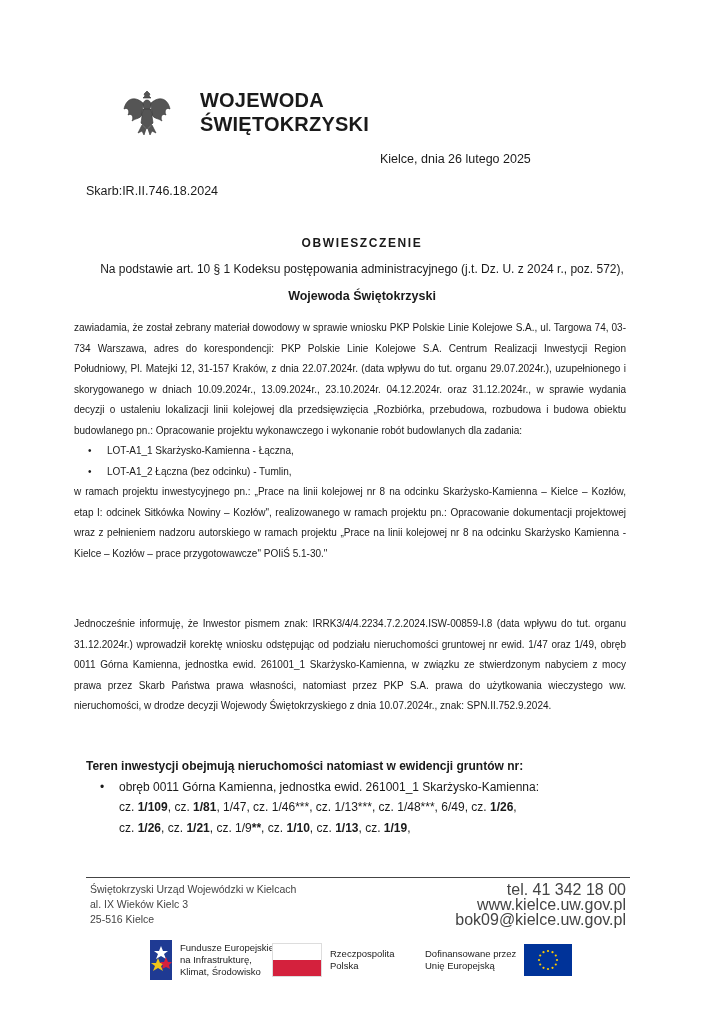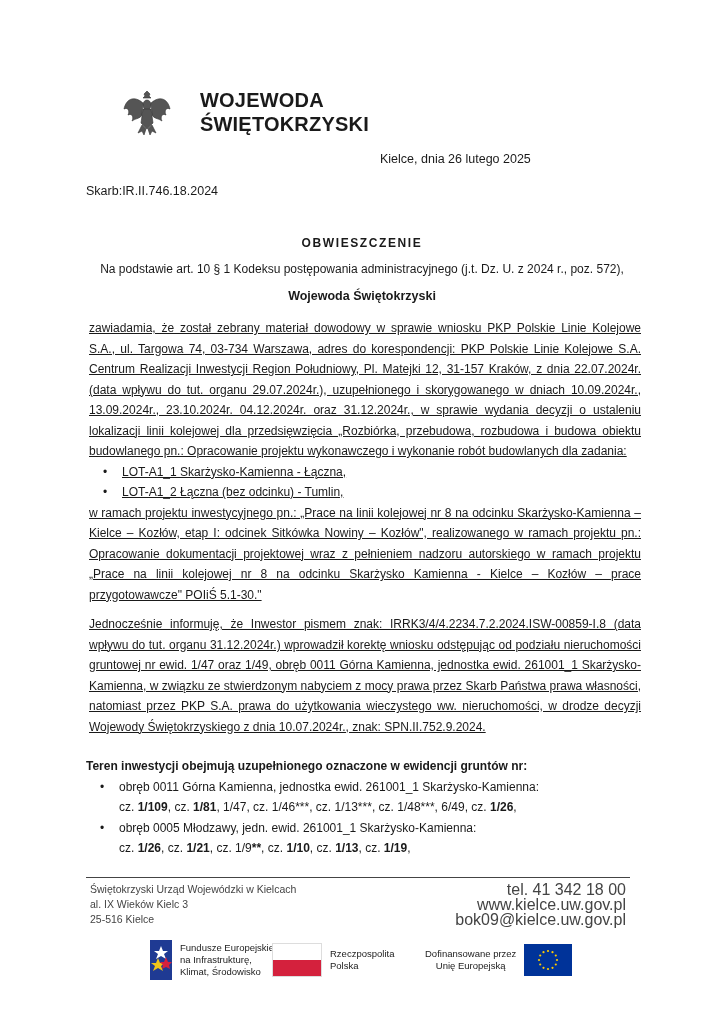--- a/index.html
+++ b/index.html
@@ -6,21 +6,21 @@
   body { width:724px; height:1024px; position:relative; overflow:hidden;
          font-family:"Liberation Sans", sans-serif; color:#1a1a1a; }
   .abs { position:absolute; }
   .eagle { left:120px; top:85px; width:54px; height:54px; }
   .header-title { left:200px; top:88px; font-weight:bold; font-size:20px; line-height:24px; letter-spacing:0.2px; }
   .date { left:380px; top:152px; font-size:12.5px; }
   .znak { left:86px; top:184px; font-size:12.5px; }
   .obw { left:0; width:724px; top:236px; text-align:center; font-weight:bold; font-size:12px; letter-spacing:1.6px; }
   .legal { left:0; width:724px; top:262px; text-align:center; font-size:12px; }
   .woj { left:0; width:724px; top:289px; text-align:center; font-weight:bold; font-size:12.5px; }
-  .body-text { left:89px; width:552px; font-size:12px; line-height:20.5px; text-align:justify;text-decoration:underline; }
+  .body-text { left:74px; width:552px; font-size:10px; line-height:20.5px; text-align:justify; }
   .p1 { top:318px; }
   .p1 p, .p2 p { margin:0; text-align:justify; text-align-last:auto; }
   ul.bul { margin:0; padding:0; list-style:none; }
   ul.bul li { position:relative; padding-left:33px; }
   ul.bul li::before { content:"•"; position:absolute; left:14px; top:0; }
   .p2 { top:614px; }
   .teren { left:86px; width:560px; top:756px; font-size:12px; line-height:20.5px; }
   .teren .hdr { font-weight:bold; }
   .teren .parcels { padding-left:33px; }
   b { font-weight:bold; }
@@ -71,32 +71,27 @@
     <li>LOT-A1_2 Łączna (bez odcinku) - Tumlin,</li>
   </ul>
   <p>w ramach projektu inwestycyjnego pn.: „Prace na linii kolejowej nr 8 na odcinku Skarżysko-Kamienna – Kielce – Kozłów, etap I: odcinek Sitkówka Nowiny – Kozłów", realizowanego w ramach projektu pn.: Opracowanie dokumentacji projektowej wraz z pełnieniem nadzoru autorskiego w ramach projektu „Prace na linii kolejowej nr 8 na odcinku Skarżysko Kamienna  - Kielce – Kozłów – prace przygotowawcze" POIiŚ 5.1-30."</p>
 </div>
 
 <div class="abs body-text p2">
   <p>Jednocześnie informuję, że Inwestor pismem znak: IRRK3/4/4.2234.7.2.2024.ISW-00859-I.8 (data wpływu do tut. organu 31.12.2024r.) wprowadził korektę wniosku odstępując od podziału nieruchomości gruntowej nr ewid. 1/47 oraz 1/49, obręb 0011 Górna Kamienna, jednostka ewid. 261001_1 Skarżysko-Kamienna, w związku ze stwierdzonym nabyciem z mocy prawa przez Skarb Państwa prawa własności, natomiast przez PKP S.A. prawa do użytkowania wieczystego ww. nieruchomości, w drodze decyzji Wojewody Świętokrzyskiego z dnia 10.07.2024r., znak: SPN.II.752.9.2024.</p>
 </div>
 
 <div class="abs teren">
-  <div class="hdr">Teren inwestycji obejmują uzupełnionego oznaczone w ewidencji gruntów nr:</div>
+  <div class="hdr">Teren inwestycji obejmują nieruchomości natomiast w ewidencji gruntów nr:</div>
   <ul class="bul">
     <li>
       <div>obręb 0011 Górna Kamienna, jednostka ewid. 261001_1 Skarżysko-Kamienna:</div>
     </li>
   </ul>
   <div class="parcels"><span>cz. <b>1/109</b>, </span><span>cz. <b>1/81</b>, </span><span><span>1/47</span>, </span><span>cz. <span>1/46***</span>, </span><span>cz. <span>1/13***</span>, </span><span>cz. <span>1/48***</span>, </span><span><span>6/49</span>, </span><span>cz. <b>1/26</b>, </span></div>
-  <ul class="bul">
-    <li>
-      <div>obręb 0005 Młodzawy, jedn. ewid. 261001_1 Skarżysko-Kamienna:</div>
-    </li>
-  </ul>
   <div class="parcels"><span>cz. <b>1/26</b>, </span><span>cz. <b>1/21</b>, </span><span>cz. <span>1/9</span><b>**</b>, </span><span>cz. <b>1/10</b>, </span><span>cz. <b>1/13</b>, </span><span>cz. <b>1/19</b>, </span></div>
 </div>
 
 <div class="abs footer-line"></div>
 <div class="abs foot-left">
   <div>Świętokrzyski Urząd Wojewódzki w Kielcach</div>
   <div>al. IX Wieków Kielc 3</div>
   <div>25-516 Kielce</div>
 </div>
 <div class="abs foot-right">
@@ -122,21 +117,21 @@
   <div class="pl-flag">
       <div class="w"></div>
       <div class="r"></div>
     </div>
   <div class="logo-text">
     <div>Rzeczpospolita</div>
     <div>Polska</div>
   </div>
 </div>
 <div class="abs logo logo3">
-  <div class="logo-text" style="text-align:center">
+  <div class="logo-text" style="text-align:left">
     <div>Dofinansowane przez</div>
     <div>Unię Europejską</div>
   </div>
   <svg class="eu-flag" viewBox="0 0 48 32">
     <rect width="48" height="32" fill="#003399"></rect>
     <g id="stars" fill="#ffcc00">
         <circle cx="33" cy="16" r="1.1"></circle>
         <circle cx="31.794228634059948" cy="20.5" r="1.1"></circle>
         <circle cx="28.5" cy="23.794228634059948" r="1.1"></circle>
         <circle cx="24" cy="25" r="1.1"></circle>

